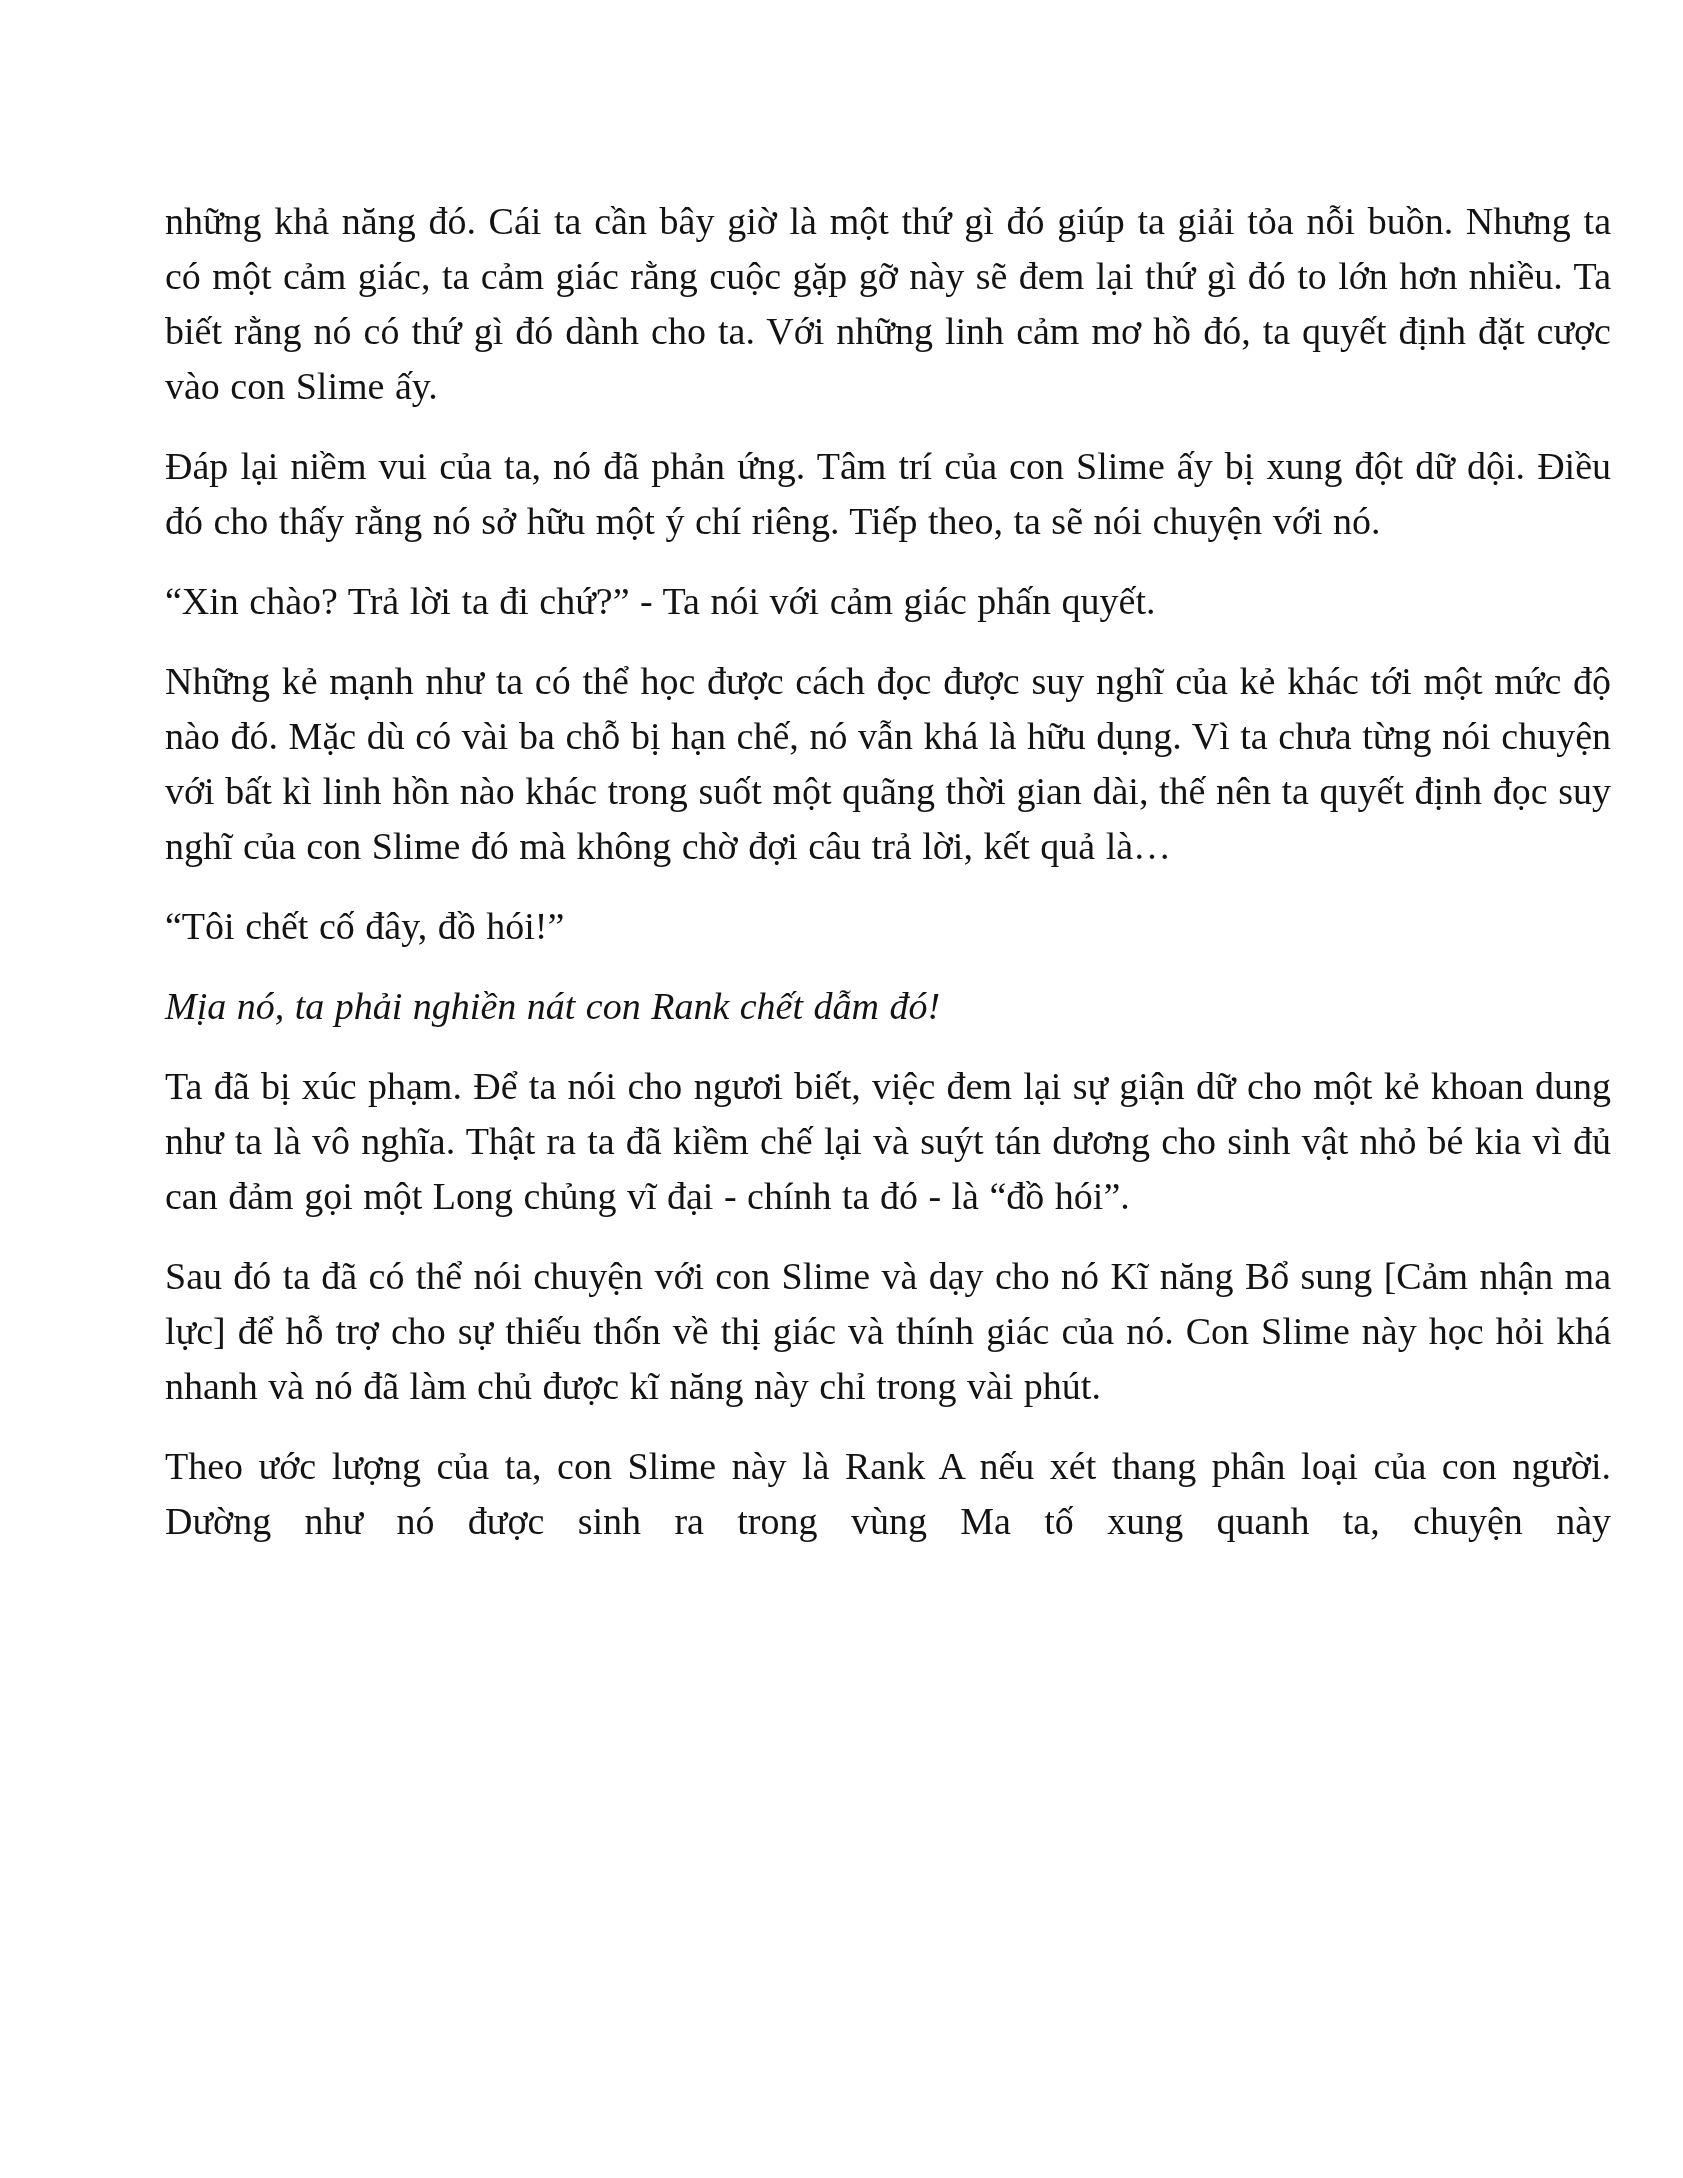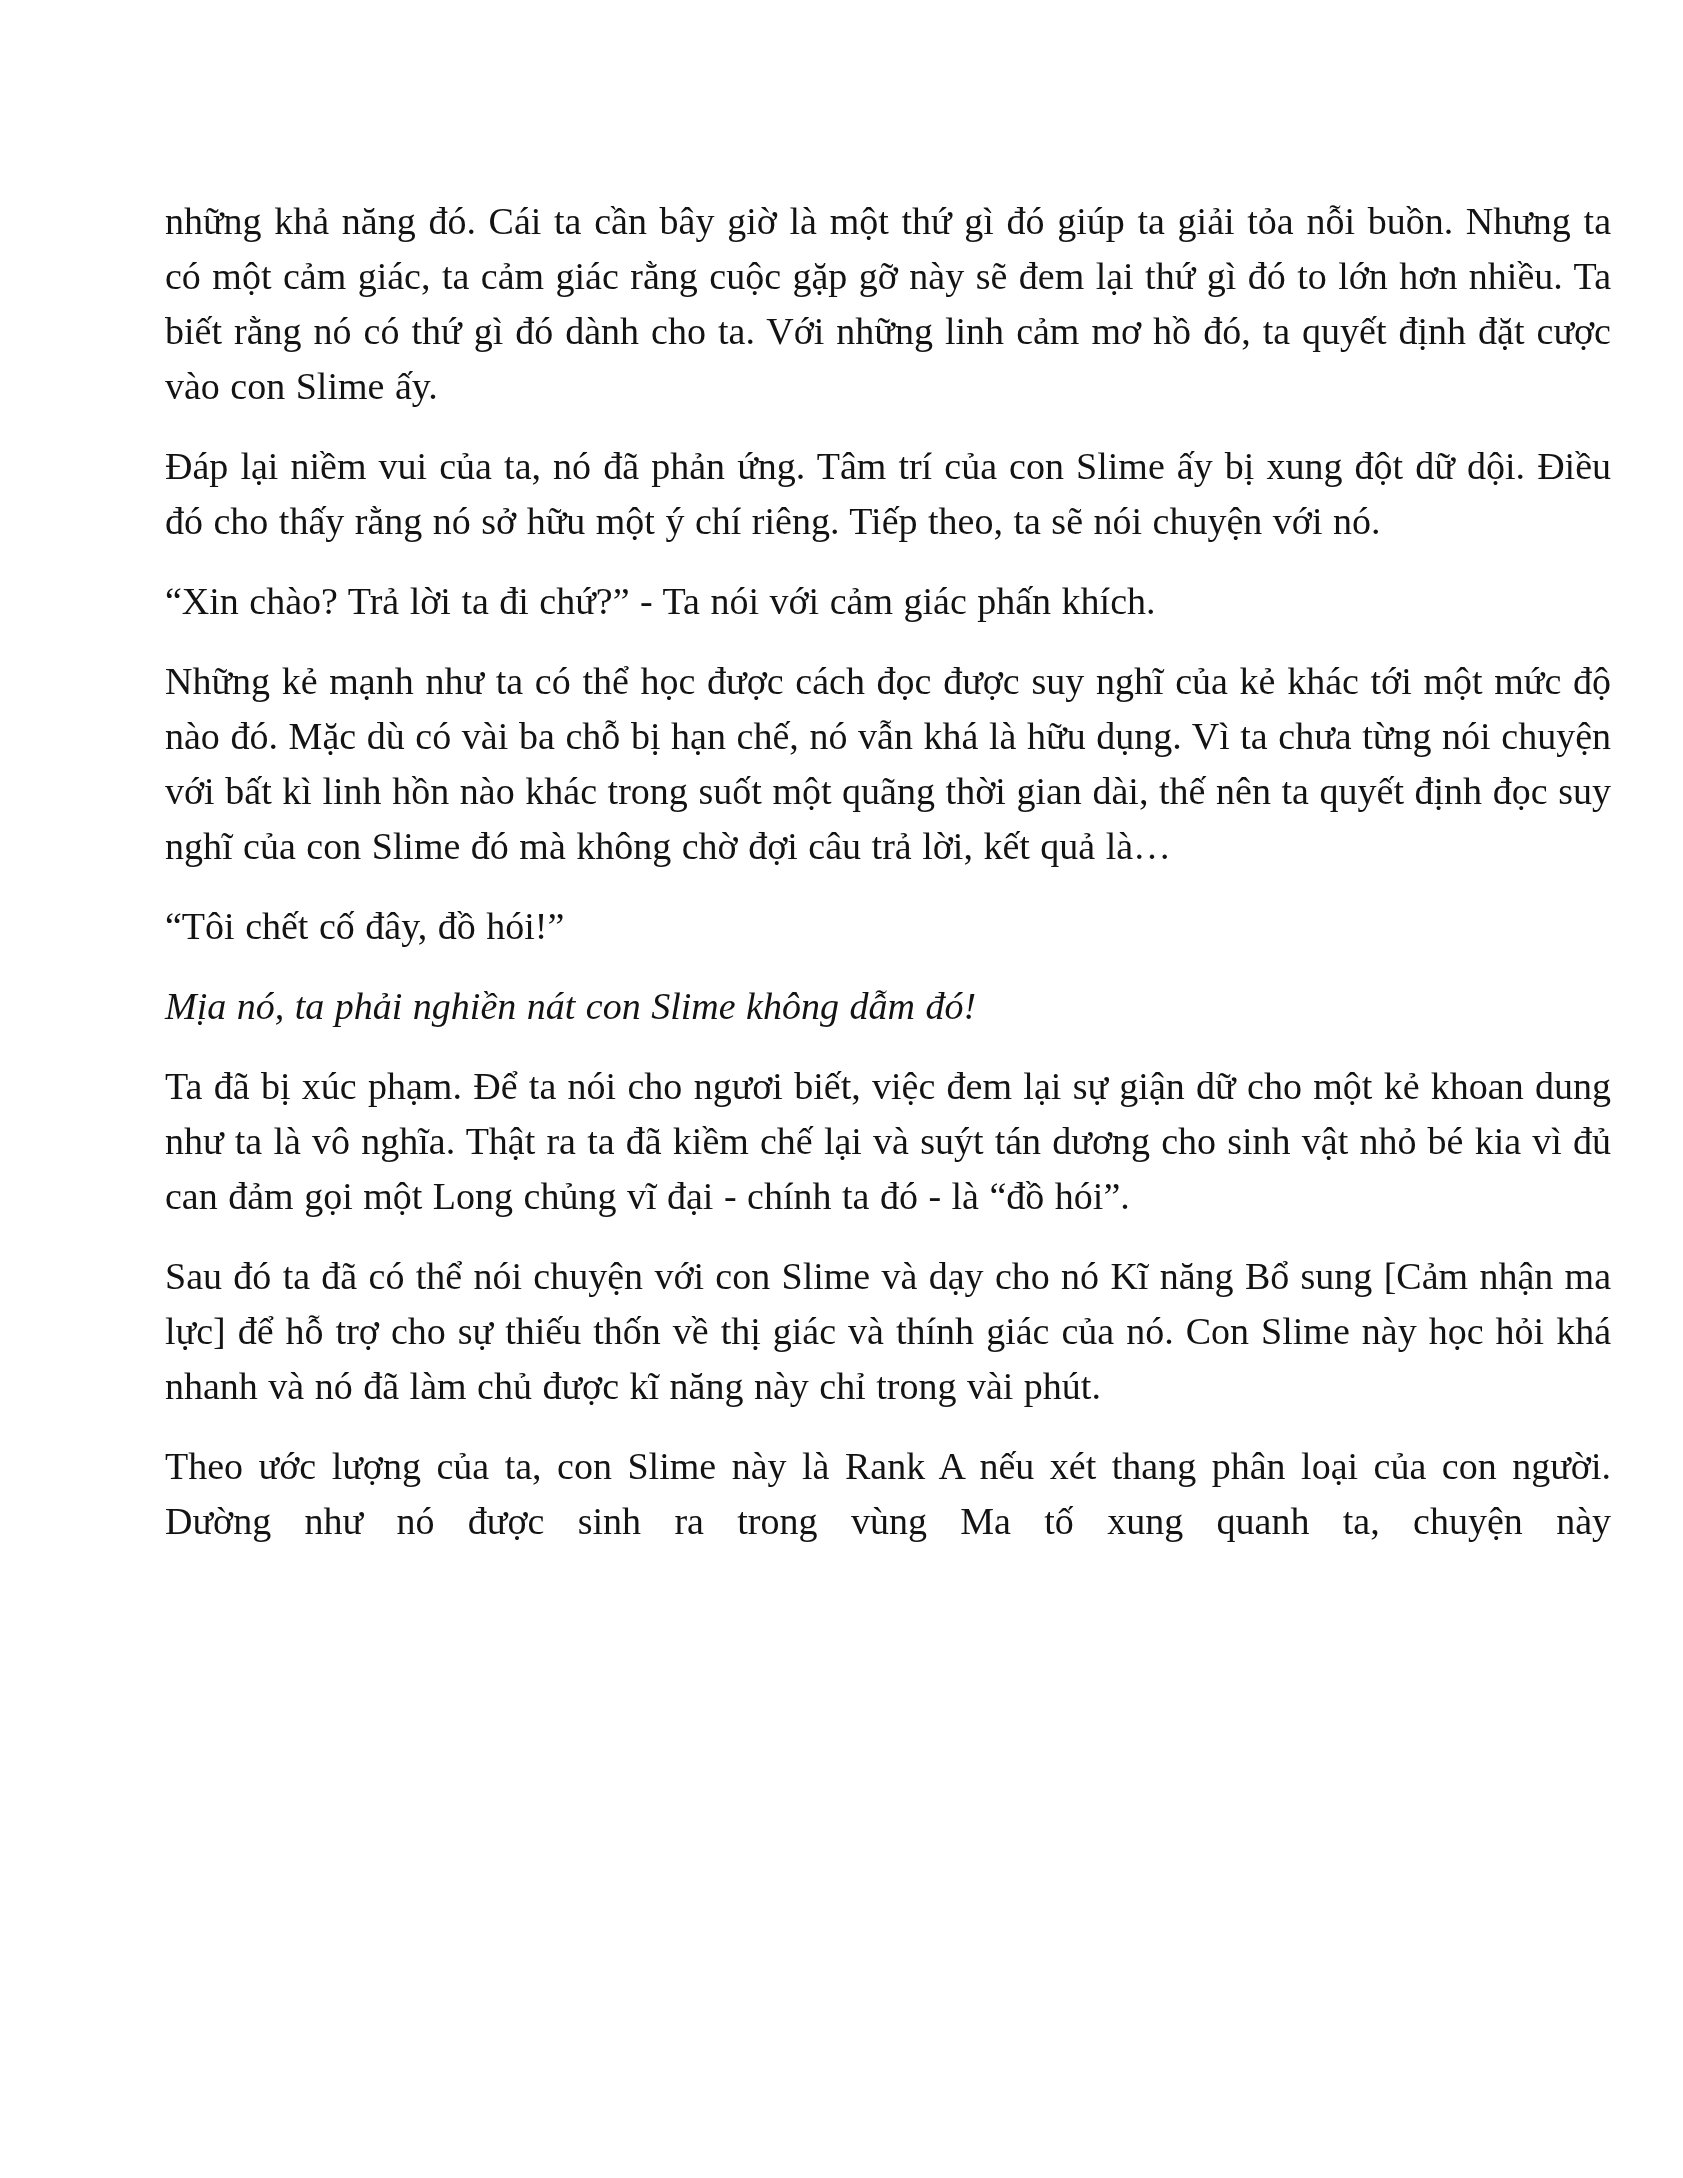--- a/index.html
+++ b/index.html
@@ -35,21 +35,21 @@
   p.para.justify-last {
     text-align-last: justify;
   }
 </style>
 </head>
 <body>
 
 <div class="page">
   <p class="para">những khả năng đó. Cái ta cần bây giờ là một thứ gì đó giúp ta giải tỏa nỗi buồn. Nhưng ta có một cảm giác, ta cảm giác rằng cuộc gặp gỡ này sẽ đem lại thứ gì đó to lớn hơn nhiều. Ta biết rằng nó có thứ gì đó dành cho ta. Với những linh cảm mơ hồ đó, ta quyết định đặt cược vào con Slime ấy.</p>
   <p class="para">Đáp lại niềm vui của ta, nó đã phản ứng. Tâm trí của con Slime ấy bị xung đột dữ dội. Điều đó cho thấy rằng nó sở hữu một ý chí riêng. Tiếp theo, ta sẽ nói chuyện với nó.</p>
-  <p class="para">“Xin chào? Trả lời ta đi chứ?” - Ta nói với cảm giác phấn khích.</p>
+  <p class="para">“Xin chào? Trả lời ta đi chứ?” - Ta nói với cảm giác phấn quyết.</p>
   <p class="para">Những kẻ mạnh như ta có thể học được cách đọc được suy nghĩ của kẻ khác tới một mức độ nào đó. Mặc dù có vài ba chỗ bị hạn chế, nó vẫn khá là hữu dụng. Vì ta chưa từng nói chuyện với bất kì linh hồn nào khác trong suốt một quãng thời gian dài, thế nên ta quyết định đọc suy nghĩ của con Slime đó mà không chờ đợi câu trả lời, kết quả là…</p>
   <p class="para">“Tôi chết cố đây, đồ hói!”</p>
-  <p class="para italic">Mịa nó, ta phải nghiền nát con Slime không dẫm đó!</p>
+  <p class="para italic">Mịa nó, ta phải nghiền nát con Rank chết dẫm đó!</p>
   <p class="para">Ta đã bị xúc phạm. Để ta nói cho ngươi biết, việc đem lại sự giận dữ cho một kẻ khoan dung như ta là vô nghĩa. Thật ra ta đã kiềm chế lại và suýt tán dương cho sinh vật nhỏ bé kia vì đủ can đảm gọi một Long chủng vĩ đại - chính ta đó - là “đồ hói”.</p>
   <p class="para">Sau đó ta đã có thể nói chuyện với con Slime và dạy cho nó Kĩ năng Bổ sung [Cảm nhận ma lực] để hỗ trợ cho sự thiếu thốn về thị giác và thính giác của nó. Con Slime này học hỏi khá nhanh và nó đã làm chủ được kĩ năng này chỉ trong vài phút.</p>
   <p class="para justify-last">Theo ước lượng của ta, con Slime này là Rank A nếu xét thang phân loại của con người. Dường như nó được sinh ra trong vùng Ma tố xung quanh ta, chuyện này</p>
 </div>
 
 
 </body></html>

